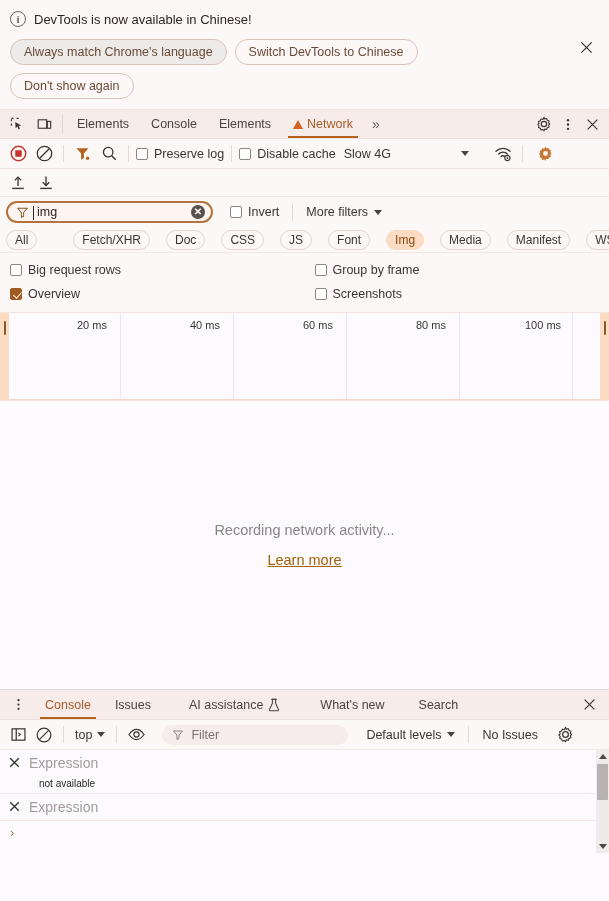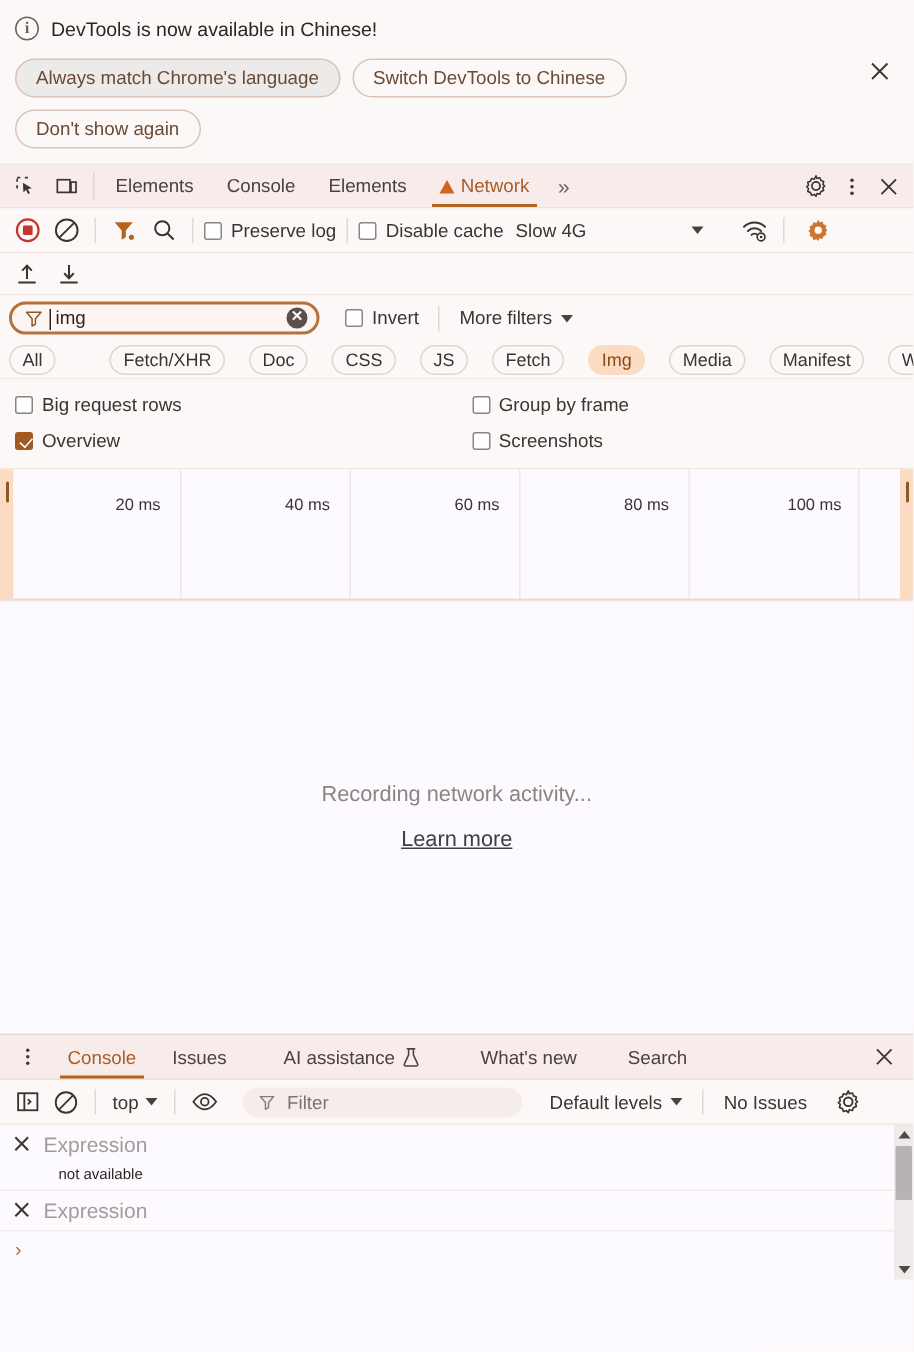--- a/index.html
+++ b/index.html
@@ -165,33 +165,33 @@
   .ov-handle::after {
     content: ""; position: absolute; left: 3.5px; top: 8px; width: 2px; height: 14px;
     background: #8a5a2a; border-radius: 1px;
   }
   .ov-grid { flex: 1; position: relative; background: #fdfaff; }
   .ov-cell {
     position: absolute; top: 0; bottom: 0;
     border-right: 1px solid #eee6ea;
   }
   .ov-label {
-    position: absolute; top: 18px; font-size: 11px; color: #3b3433; white-space: nowrap;
+    position: absolute; top: 6px; font-size: 11px; color: #3b3433; white-space: nowrap;
   }
   .ov-dim { position:absolute; left:0; right:0; bottom:0; height:1px; background:#f3d9c6; }
 
   
   .empty {
     flex: 1; display: flex; flex-direction: column;
     align-items: center; justify-content: center; gap: 14px;
     background: #fdfaff; color: #8c8482; font-size: 14.5px;
   }
   .empty .l2 { color: #8c8482; }
   .empty .l2 b { color: #5c5453; font-weight: bold; }
-  .empty a { color: #404040; text-decoration: underline; font-size: 14.5px; cursor: pointer; }
+  .empty a { color: #a16207; text-decoration: underline; font-size: 14.5px; cursor: pointer; }
 
   
   .drawer { flex: 0 0 auto; border-top: 1px solid #e7d7d3; background:#fdf8f8; }
   .drawer-tabs {
     display: flex; align-items: stretch; height: 30px;
     background: #f7ece9; border-bottom: 1px solid #eddfdb;
   }
   .dt-kebab { display: flex; align-items: center; padding: 0 8px 0 12px; cursor: pointer; }
   .dtab {
     display: flex; align-items: center; gap: 5px; padding: 0 12px;
@@ -411,21 +411,21 @@
     </div>
   </div>
 
   <div class="chiprow">
     <button class="chip">All</button>
     <div class="chipsep"></div>
     <button class="chip">Fetch/XHR</button>
     <button class="chip">Doc</button>
     <button class="chip">CSS</button>
     <button class="chip">JS</button>
-    <button class="chip">Fetch</button>
+    <button class="chip">Font</button>
     <button class="chip active">Img</button>
     <button class="chip">Media</button>
     <button class="chip">Manifest</button>
     <button class="chip">WS</button>
     <button class="chip">Wasm</button>
     <button class="chip">Other</button>
   </div>
 
   <div class="settingspane">
     <div class="settingsrow">

